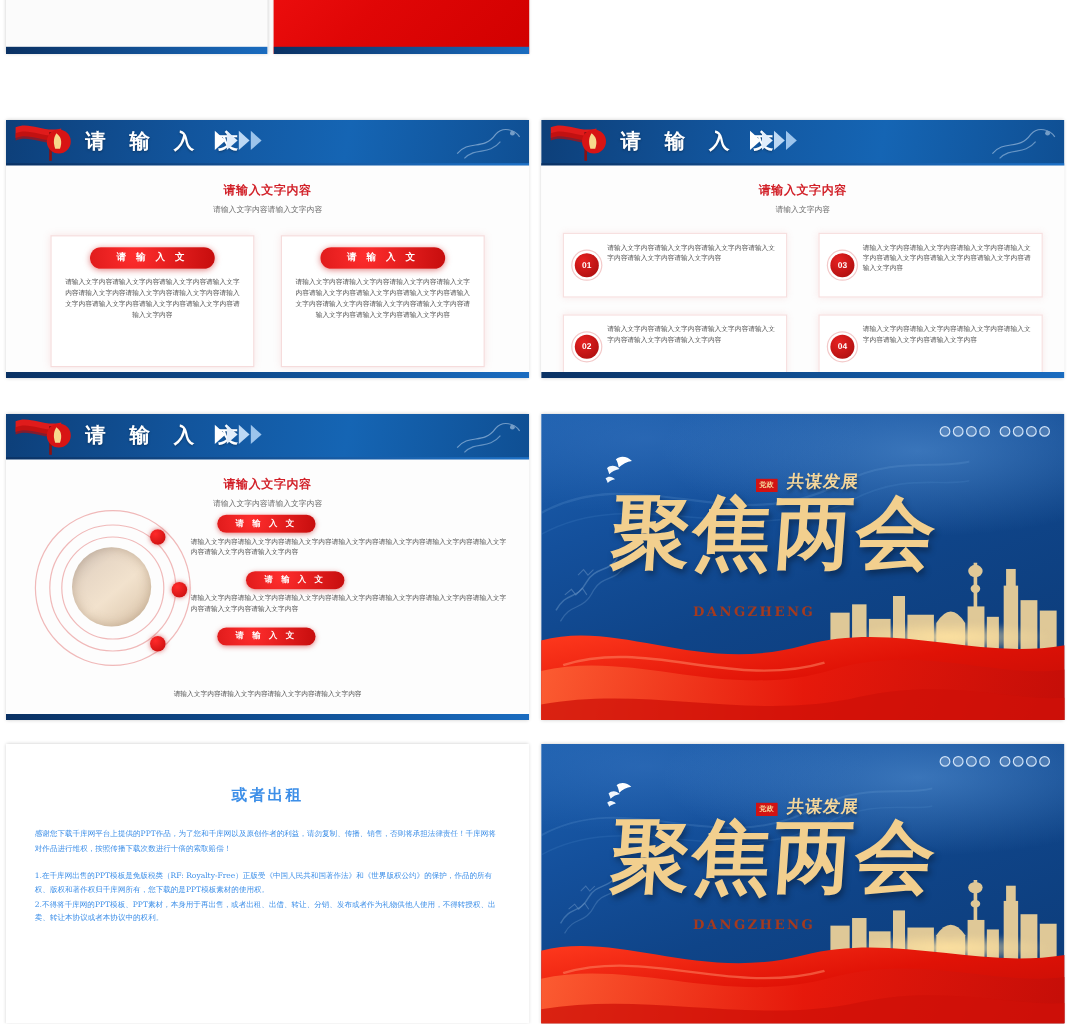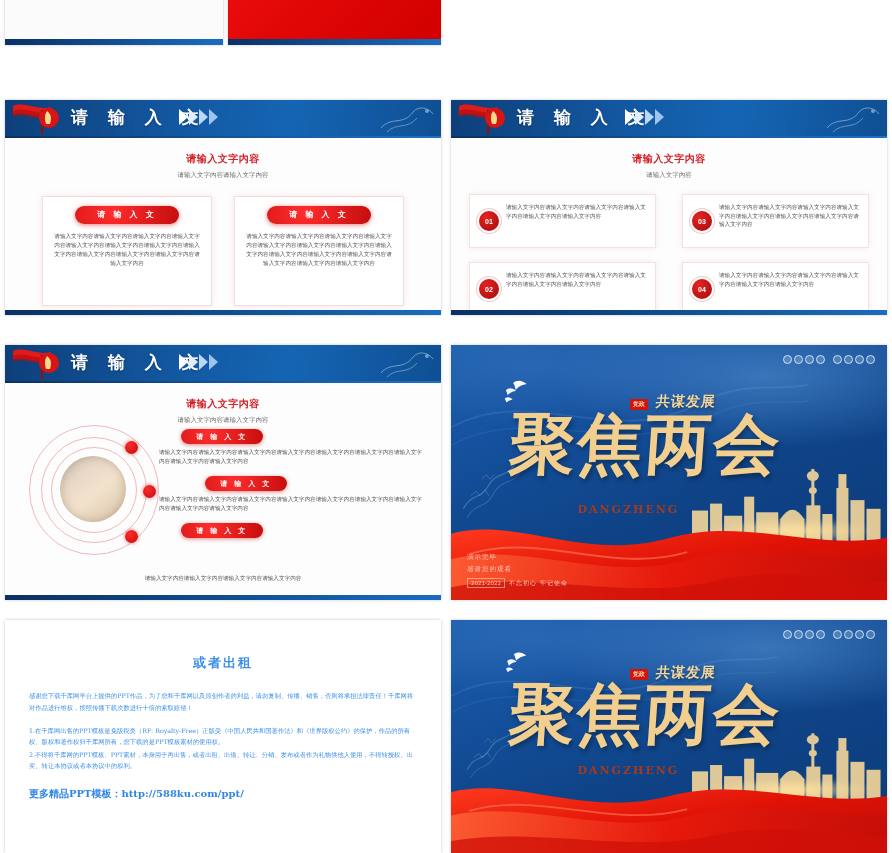--- a/index.html
+++ b/index.html
@@ -395,40 +395,31 @@
             <i></i>
           </span>
         <span class="grp">
             <i></i>
             <i></i>
             <i></i>
             <i></i>
           </span>
       </div>
 
-      <div class="hero-foot">
-        <div class="l1">演示完毕</div>
-        <div class="l2">感谢您的观看</div>
-        <div class="l3">
-          <span class="yr">2021-2022</span>
-          <span class="slogan">不忘初心 牢记使命</span>
-        </div>
-      </div>
     </div>
   </div>
 
   <div class="slide r3 cL">
     <div class="cp">
       <h2>或者出租</h2>
       <div class="pwrap">
         <div class="p-lead">感谢您下载千库网平台上提供的PPT作品，为了您和千库网以及原创作者的利益，请勿复制、传播、销售，否则将承担法律责任！千库网将对作品进行维权，按照传播下载次数进行十倍的索取赔偿！</div>
         <div class="p-num">1.在千库网出售的PPT模板是免版税类（RF: Royalty-Free）正版受《中国人民共和国著作法》和《世界版权公约》的保护，作品的所有权、版权和著作权归千库网所有，您下载的是PPT模板素材的使用权。</div>
         <div class="p-num2">2.不得将千库网的PPT模板、PPT素材，本身用于再出售，或者出租、出借、转让、分销、发布或者作为礼物供他人使用，不得转授权、出卖、转让本协议或者本协议中的权利。</div>
       </div>
-      <div class="more">更多精品PPT模板：http://588ku.com/ppt/</div>
     </div>
   </div>
 
   <div class="slide r3 cR">
     <div class="hero">
       <div class="hero-sky"></div>
 
       <svg class="hero-wave" viewBox="0 0 400 120" preserveAspectRatio="none">
         <path d="M0 70 C90 20 180 96 280 42 C330 16 370 30 400 22" stroke="#7fb4e4" stroke-width="2" fill="none" opacity=".5"></path>
         <path d="M0 90 C90 40 190 108 290 58 C340 32 375 46 400 40" stroke="#6aa6de" stroke-width="1.5" fill="none" opacity=".4"></path>

